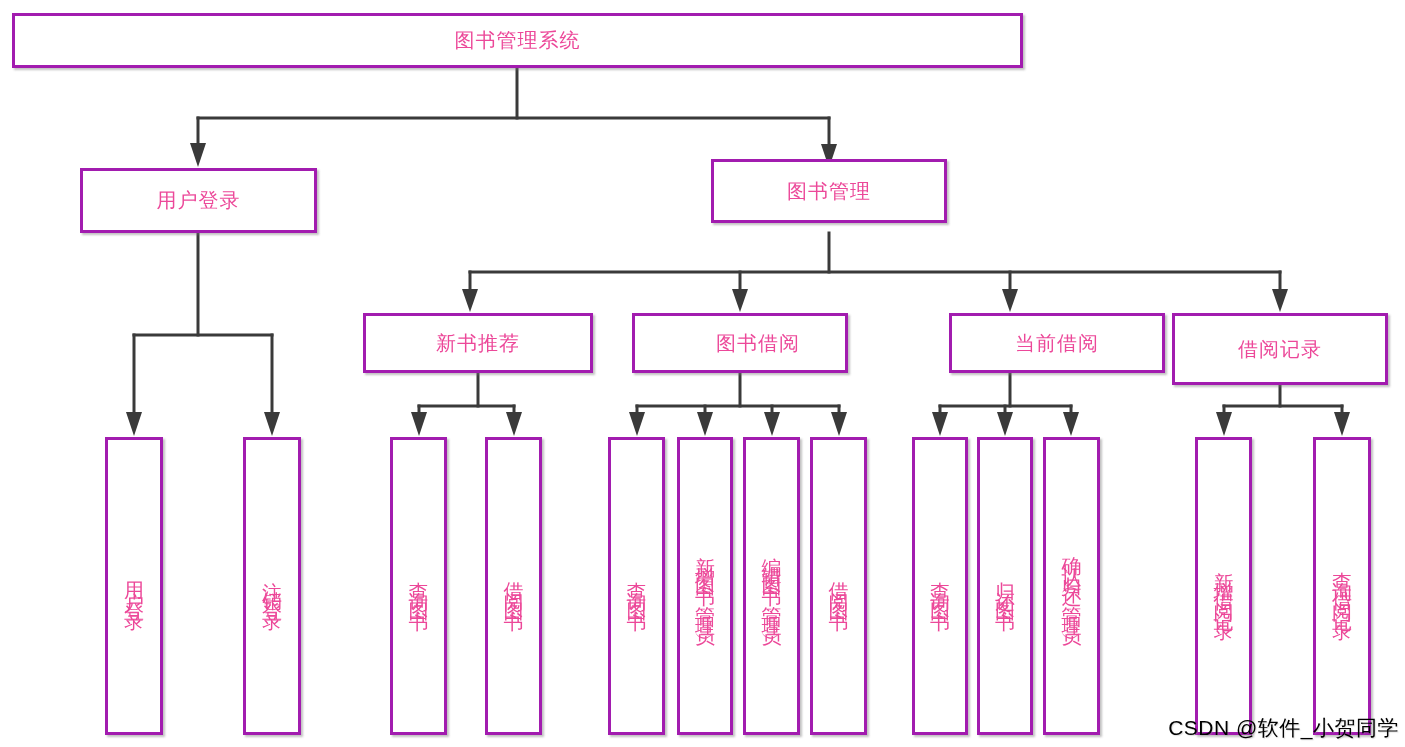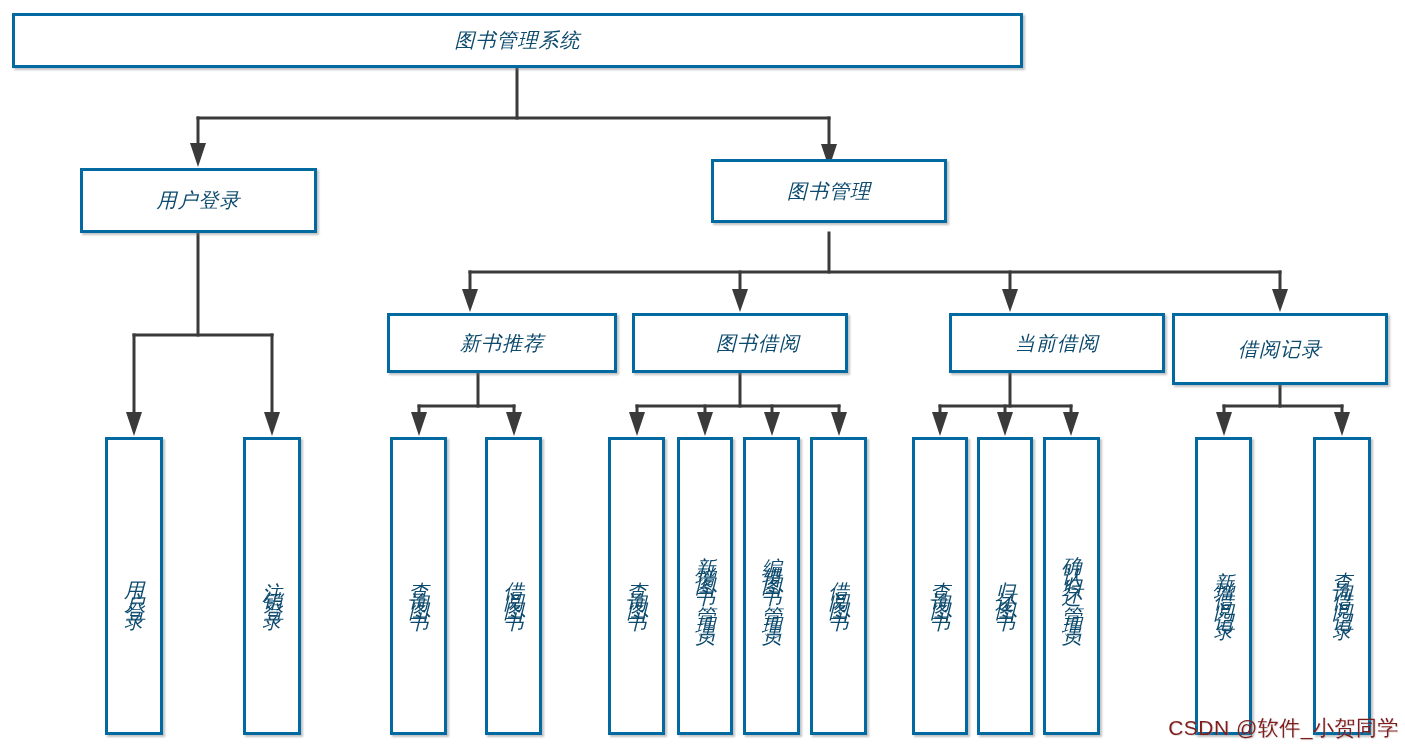--- a/index.html
+++ b/index.html
@@ -7,48 +7,47 @@
     position:relative;
     width:1405px;height:747px;
     background:#ffffff;
     font-family:"Liberation Sans","DejaVu Sans",sans-serif;
     overflow:hidden;
   }
   #wires{position:absolute;left:0;top:0;width:1405px;height:747px;}
   .node{
     position:absolute;
     box-sizing:border-box;
-    border:3px solid #0369a1;
+    border:3px solid #a21caf;
     background:#ffffff;
     display:flex;
     align-items:center;
     justify-content:center;
-    color:#0c4a6e;
+    color:#ec4899;
     box-shadow:2px 2px 2px rgba(120,120,120,0.45);
-    font-style:italic;
   }
   .h-label{
     font-size:20px;
     letter-spacing:1px;
     white-space:nowrap;
   }
   .v-label{
     writing-mode:vertical-rl;
     text-orientation:mixed;
     font-size:20px;
     line-height:1.15;
     letter-spacing:10px;
     white-space:nowrap;
   }
   .watermark{
     position:absolute;
     right:6px;
     bottom:5px;
     font-size:21px;
-    color:#7f1d1d;
+    color:#000000;
     letter-spacing:0.5px;
     white-space:nowrap;
     text-shadow:1px 1px 1px rgba(160,160,160,0.35);
   }
 </style>
 </head>
 <body>
 
 <div id="canvas">
 
@@ -122,21 +121,21 @@
     <span class="h-label">图书管理系统</span>
   </div>
 
   <div class="node" style="left:80px;top:168px;width:237px;height:65px;">
     <span class="h-label">用户登录</span>
   </div>
   <div class="node" style="left:711px;top:159px;width:236px;height:64px;">
     <span class="h-label">图书管理</span>
   </div>
 
-  <div class="node" style="left:363px;top:313px;width:230px;height:60px;margin-left:24px;">
+  <div class="node" style="left:363px;top:313px;width:230px;height:60px;">
     <span class="h-label">新书推荐</span>
   </div>
   <div class="node" style="left:632px;top:313px;width:216px;height:60px;padding-left:36px;">
     <span class="h-label">图书借阅</span>
   </div>
   <div class="node" style="left:902px;top:313px;width:216px;height:60px;margin-left:47px;">
     <span class="h-label">当前借阅</span>
   </div>
   <div class="node" style="left:1172px;top:313px;width:216px;height:72px;">
     <span class="h-label">借阅记录</span>

